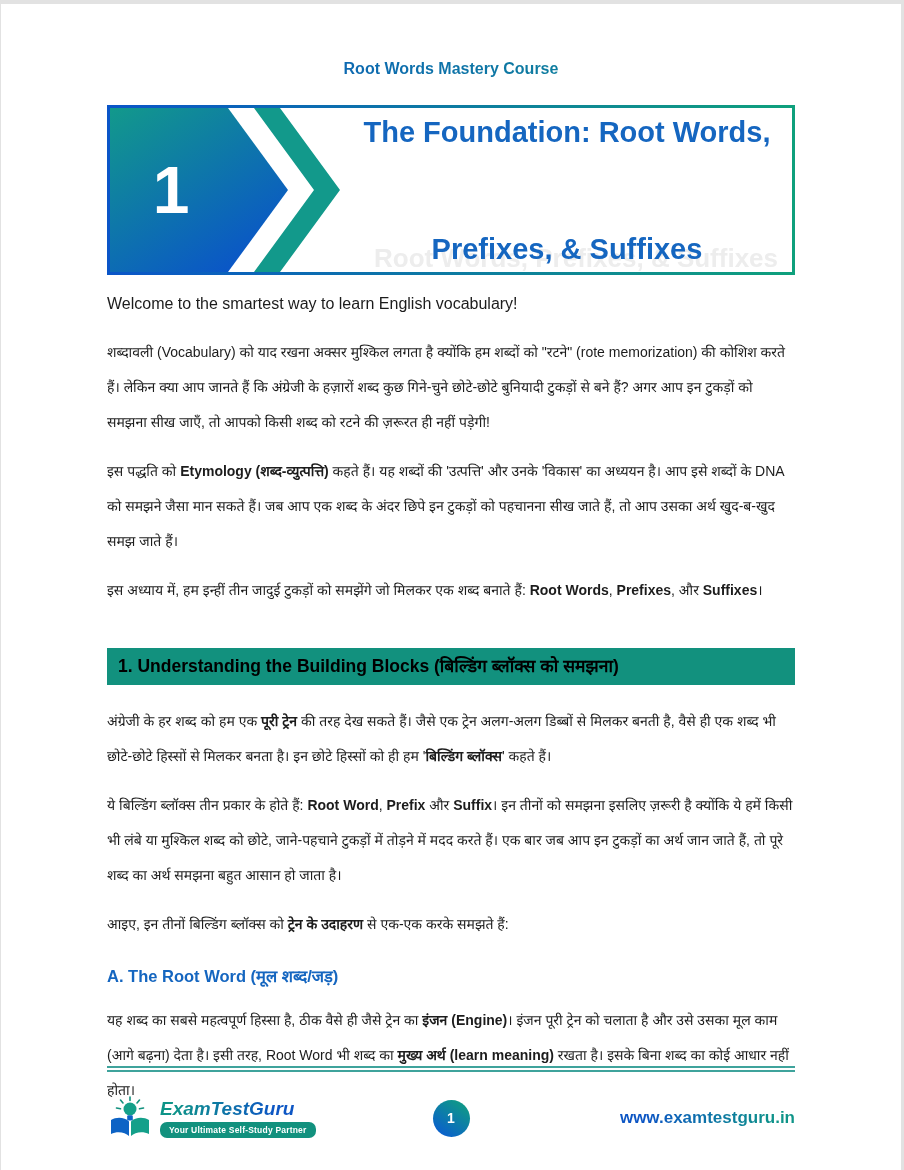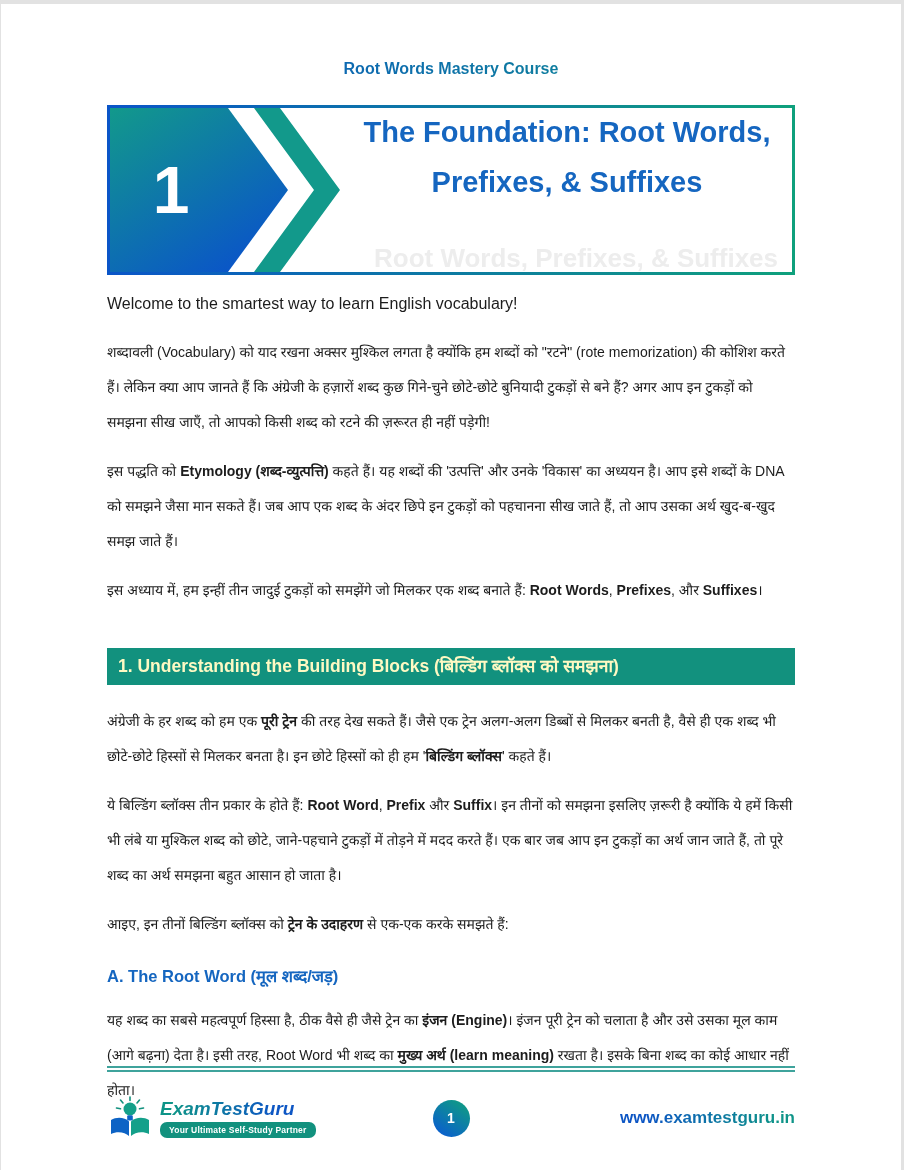--- a/index.html
+++ b/index.html
@@ -16,32 +16,32 @@
   @supports not ((-webkit-background-clip:text) or (background-clip:text)) {
     .grad-text { color:#0d63c5; background-image:none; }
   }
 
   .banner { position:relative; margin-top:27px; height:170px; border:3px solid transparent;
             border-image:linear-gradient(90deg,#0a55c8,#0fa07c) 1; background:#fff; overflow:hidden; }
   .banner-art { position:absolute; left:0; top:0; }
   .chapter-number { position:absolute; left:0; top:0; width:122px; height:164px; line-height:164px;
                     text-align:center; font-size:66px; font-weight:700; color:#ffffff; }
   .banner-titles { position:absolute; left:238px; right:6px; top:8px; height:150px; display:flex;
-                   flex-direction:column; align-items:center; justify-content:flex-start; gap:17px;
+                   flex-direction:column; align-items:center; justify-content:space-between; 
                    font-size:29px; font-weight:700; color:#1566c0; }
   .banner-ghost { position:absolute; left:250px; right:0; bottom:-2px; text-align:center; font-size:26px;
                   font-weight:700; color:#ededed; white-space:nowrap; }
 
   .body-text { color:#1c1c1c; }
   p.para { font-size:14px; line-height:35px; margin-top:0; margin-bottom:14px; text-align:left; }
   p.welcome { font-size:16px; line-height:22px; margin:18px 0 20px; }
   strong { font-weight:700; }
 
   .section-bar { margin-top:40px; margin-bottom:19px; height:37px; line-height:37px; background:#12917e;
-                 color:#fef9c3; font-size:17.5px; font-weight:700; padding-left:11px; }
+                 color:#000000; font-size:17.5px; font-weight:700; padding-left:11px; }
 
   .sub-heading { margin:22px 0 16px; font-size:16.5px; font-weight:700; color:#1566c0; }
 
   .footer { position:absolute; left:50%; transform:translateX(-50%); width:688px; bottom:30px; }
   .footer-divider { border-top:2.5px solid #3fa39c; border-bottom:2px solid #3fa39c; height:6px; }
   .footer-row { margin-top:24px; display:flex; align-items:center; }
   .footer-left { flex:1; display:flex; justify-content:flex-start; }
   .footer-right { flex:1; display:flex; justify-content:flex-end; }
   .brand { display:flex; align-items:center; gap:7px; }
   .brand-col { display:flex; flex-direction:column; align-items:flex-start; }

